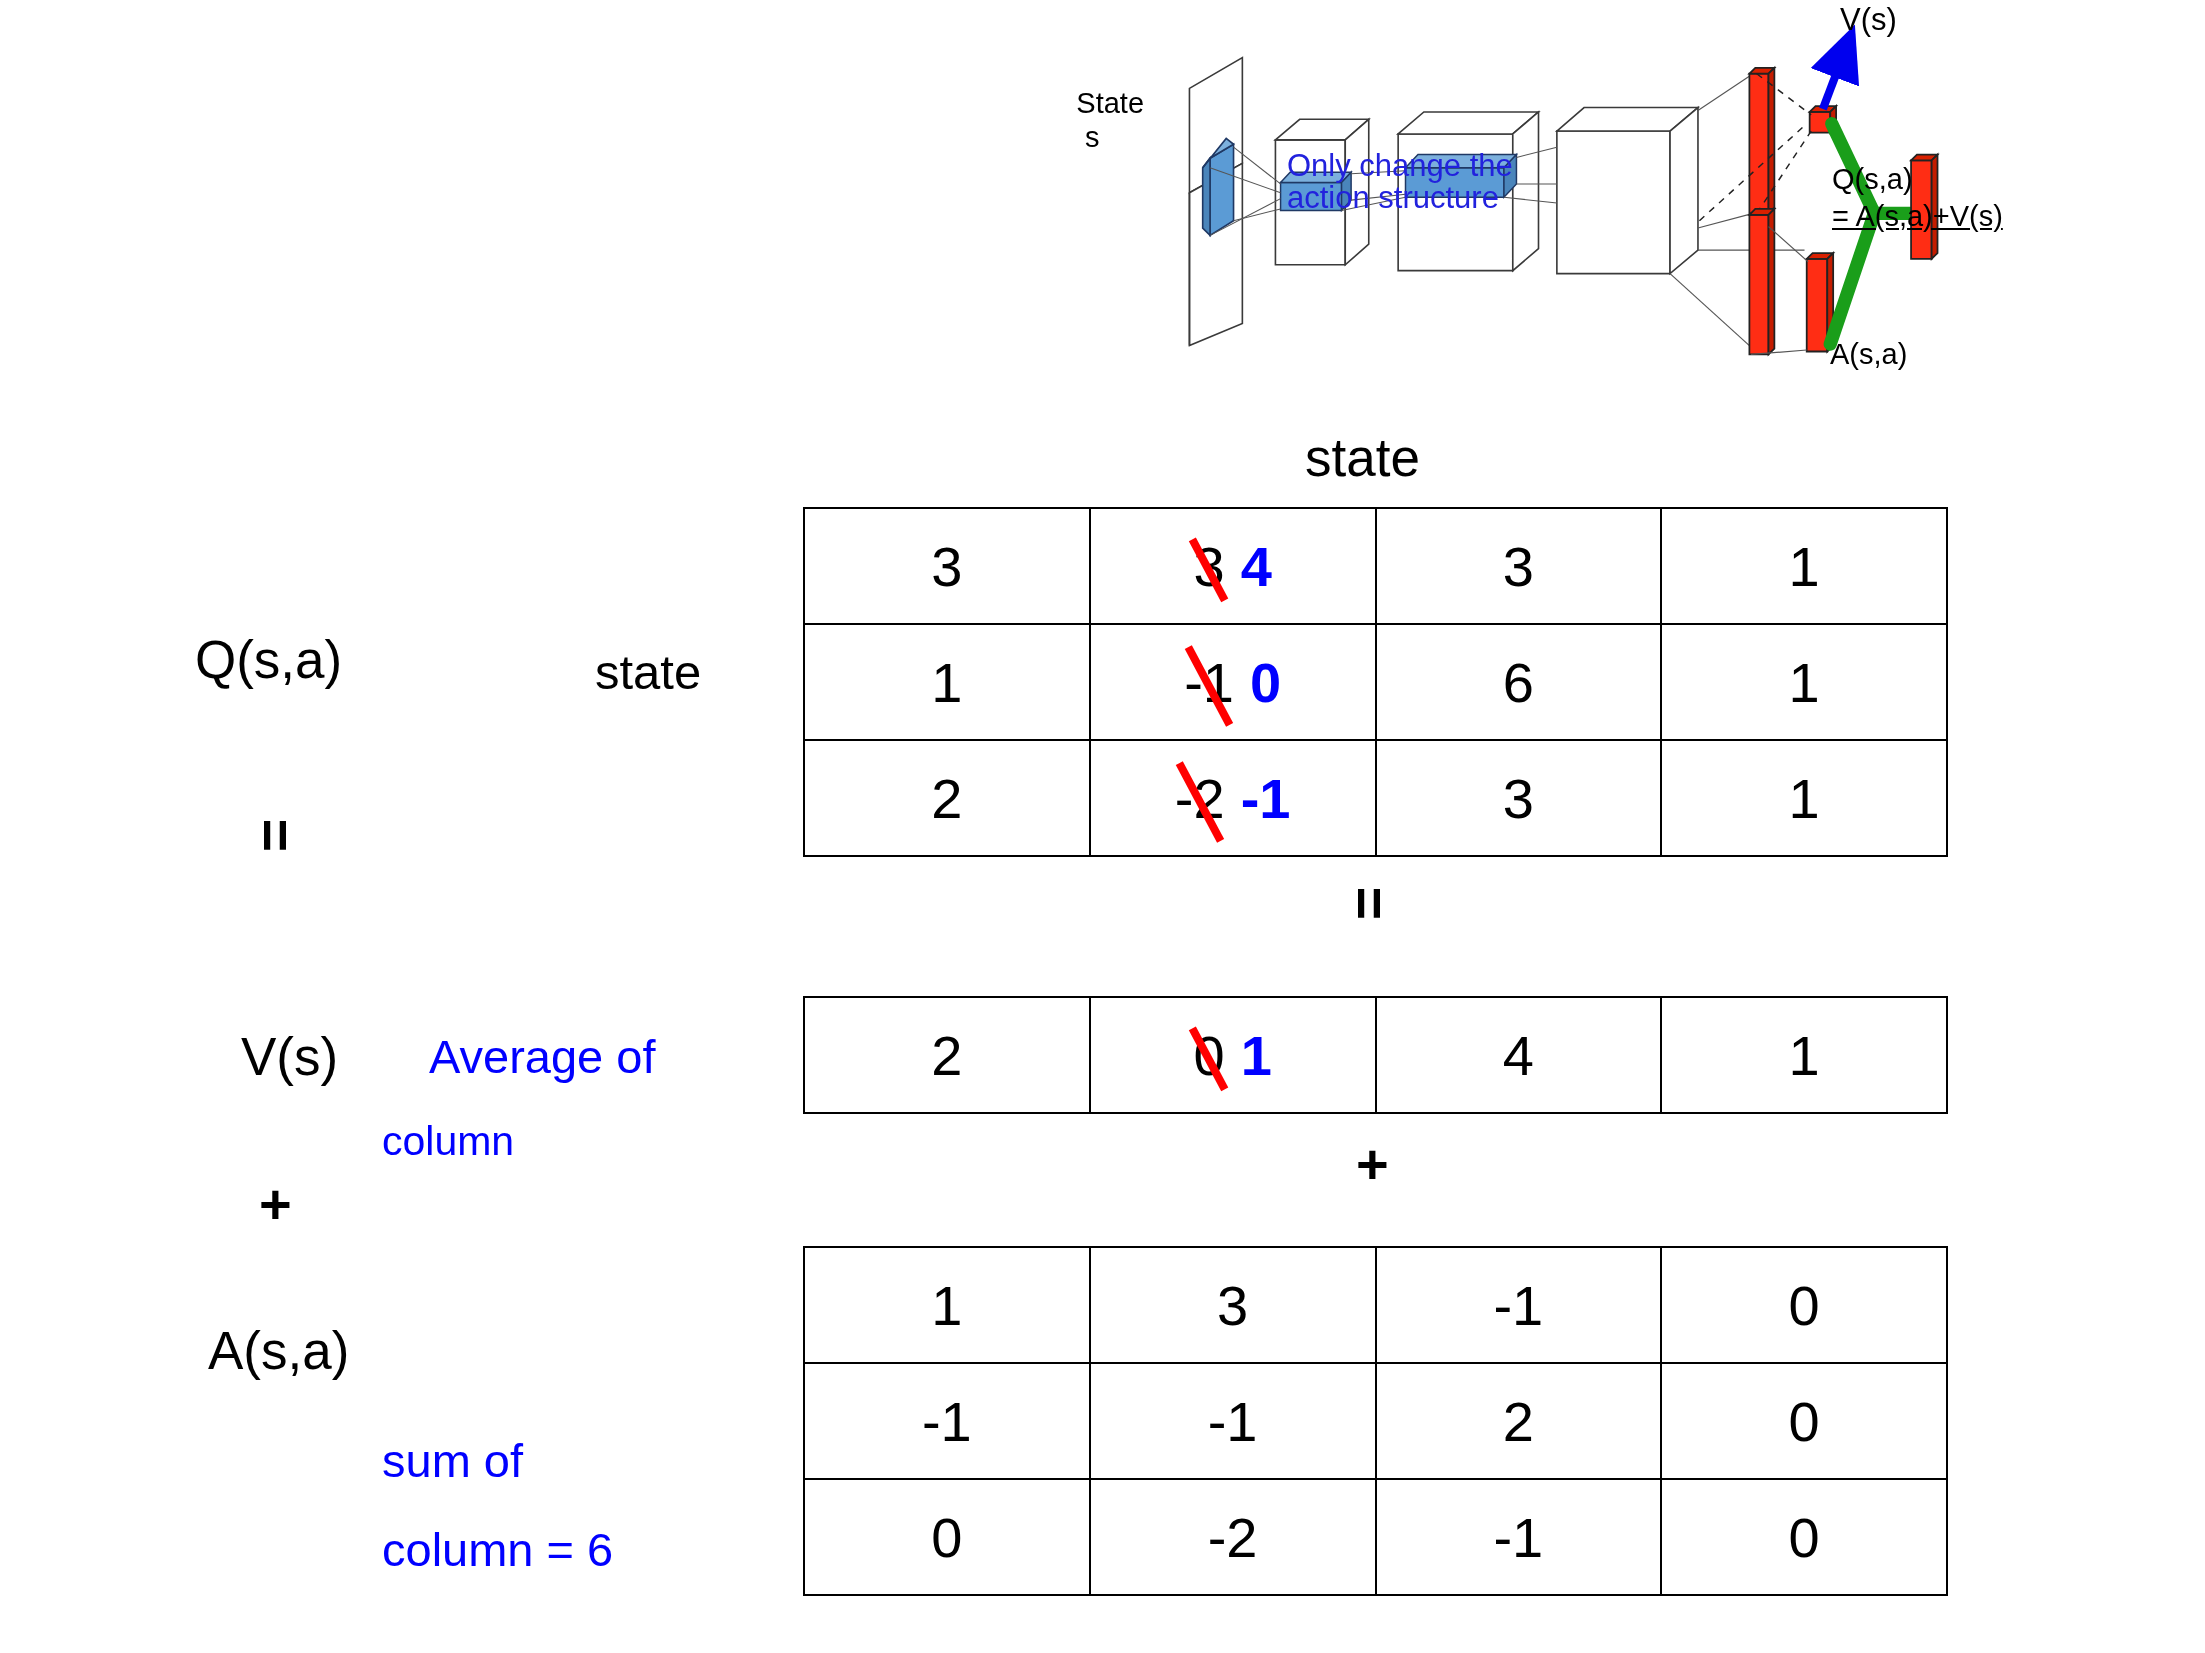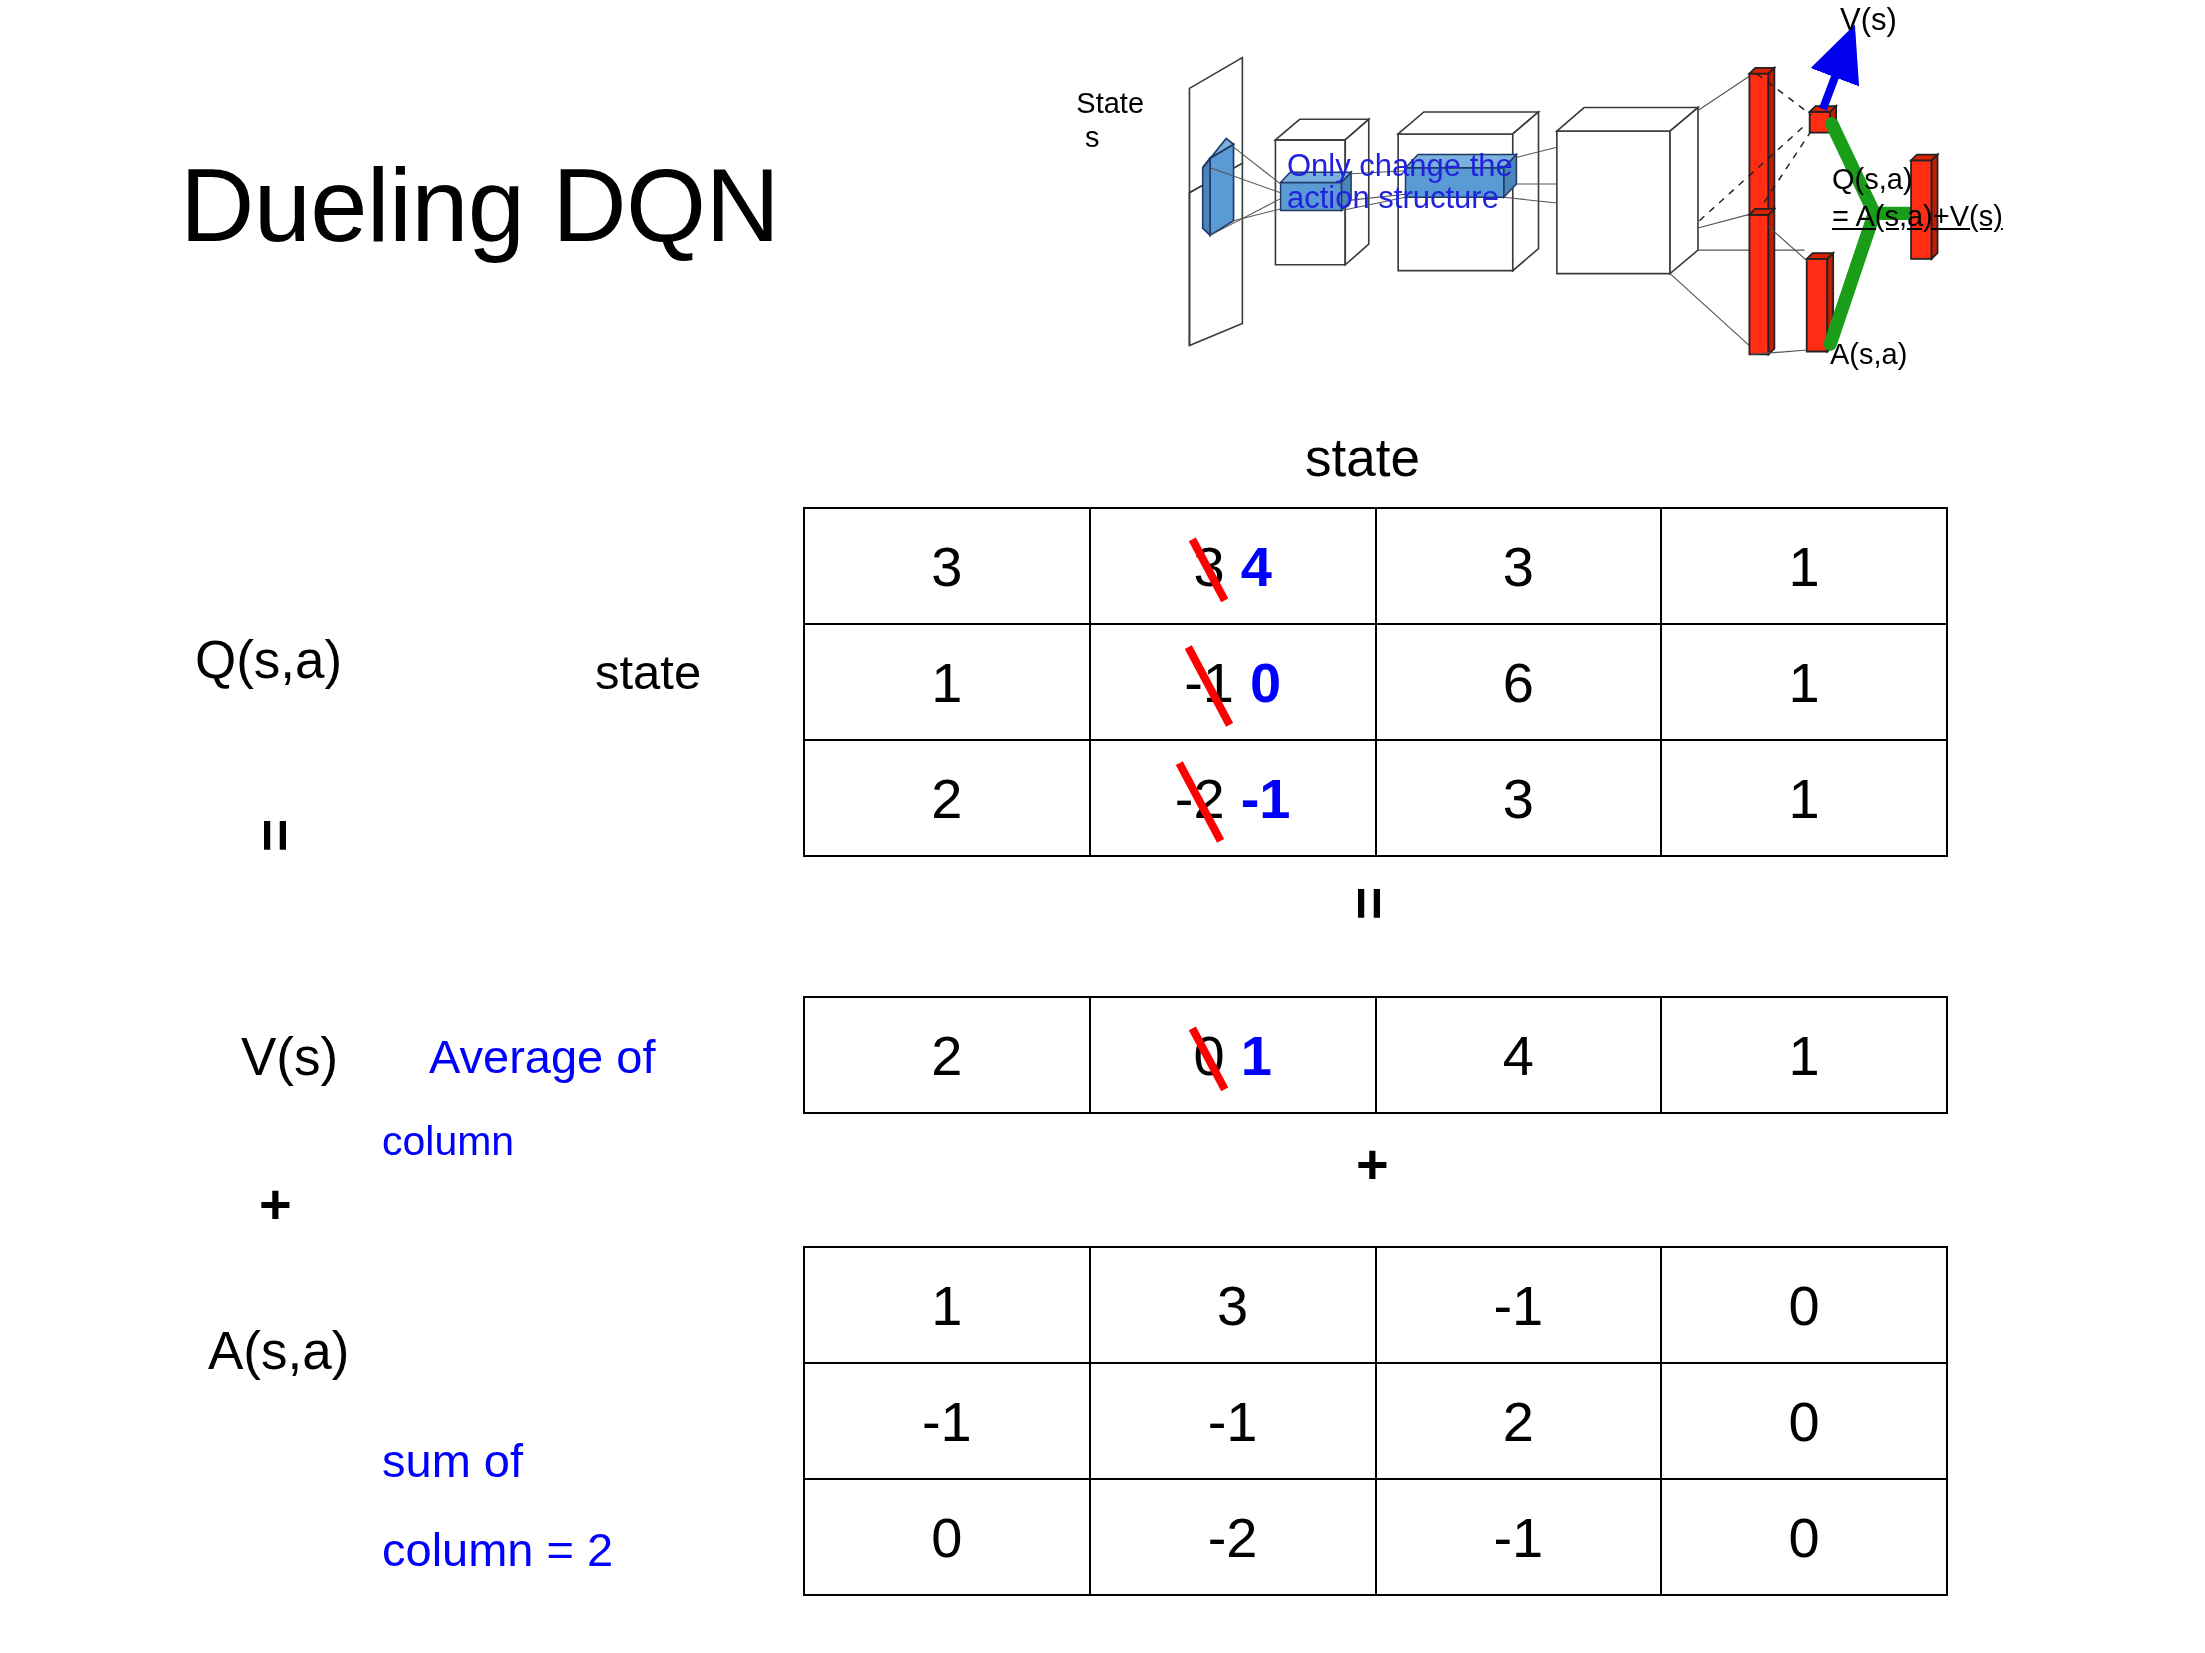--- a/index.html
+++ b/index.html
@@ -128,21 +128,20 @@
     font-size: 31px;
     white-space: nowrap;
     line-height: 1.25;
   }
 </style>
 </head>
 <body>
 
 <div id="slide">
 
-  <div class="title">Dueling DQN</div>
 
   <div id="diagram">
     <svg width="1139" height="412" viewBox="0 0 1550 560" xmlns="http://www.w3.org/2000/svg">
       <defs>
         <marker id="arrowBlue" markerWidth="7" markerHeight="7" refX="3" refY="3.2" orient="auto">
           <path d="M0,0 L7,3.2 L0,6.4 z" fill="#0000ee"></path>
         </marker>
       </defs>
 
       <g stroke="#3a3a3a" stroke-width="2.2" fill="#ffffff">
@@ -277,21 +276,21 @@
   <div class="lbl big-label" style="left:241px; top:1029px;">V(s)</div>
 
   <div class="lbl-blue" style="left:382px; top:1029px; font-size:47px;margin-left:47px;">Average of</div>
   <div class="lbl-blue" style="left:382px; top:1117px; font-size:41px;">column</div>
 
   <div class="plus-sym" style="left:259px; top:1176px;">+</div>
 
   <div class="lbl big-label" style="left:208px; top:1323px;">A(s,a)</div>
 
   <div class="lbl-blue" style="left:382px; top:1433px; font-size:47px;">sum of</div>
-  <div class="lbl-blue" style="left:382px; top:1522px; font-size:47px;">column = 2</div>
+  <div class="lbl-blue" style="left:382px; top:1522px; font-size:47px;">column = 6</div>
 
   <table class="grid" id="q-table" style="left:803px; top:507px; width:1145px; height:342px;">
     <tbody>
         <tr style="height: 114px;">
           <td style="width: 25%;">
             <div class="cell-inner" style="height: 114px;">
               <span>3</span>
             </div>
           </td>
           <td style="width: 25%;">

